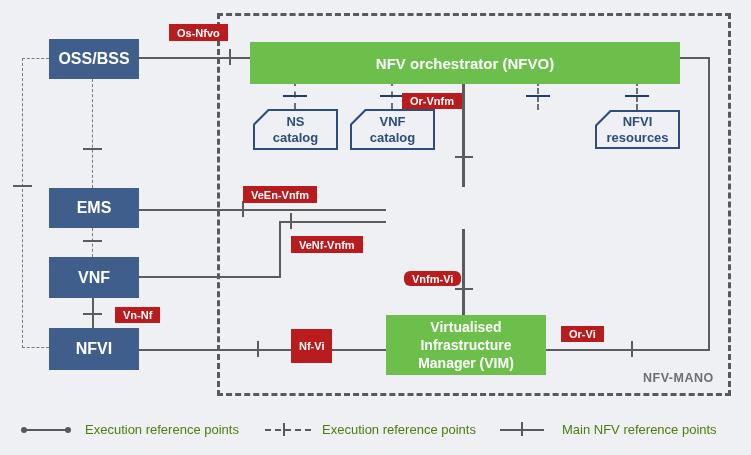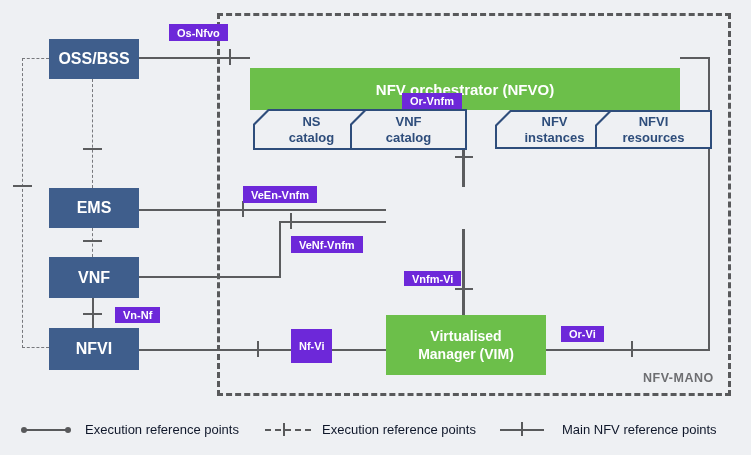--- a/index.html
+++ b/index.html
@@ -7,50 +7,50 @@
   .stage{position:relative;width:751px;height:455px;background:#eef0f3;overflow:hidden;}
 
   
   .bluebox{position:absolute;background:#3f5e8c;color:#fff;font-weight:bold;
            display:flex;align-items:center;justify-content:center;font-size:16px;z-index:3;}
   .greenbox{position:absolute;background:#6cbf4a;color:#fff;font-weight:bold;
             display:flex;flex-direction:column;align-items:center;justify-content:center;
             text-align:center;z-index:3;}
 
   
-  .badge{position:absolute;background:#6d28d9;color:#fff;font-weight:bold;font-size:11px;
+  .badge{position:absolute;background:#b91c1c;color:#fff;font-weight:bold;font-size:11px;
          height:17px;display:inline-flex;align-items:center;justify-content:center;
          padding:0 8px;white-space:nowrap;z-index:6;}
 
   
   .ln{position:absolute;background:#5b5c5e;z-index:1;}
   .dash-v{position:absolute;border-left:2px dashed #6d6e72;width:0;z-index:1;}
   .dash-thin-v{position:absolute;border-left:1px dashed #77787c;width:0;z-index:1;}
   .dash-thin-h{position:absolute;border-top:1px dashed #77787c;height:0;z-index:1;}
   .tick{position:absolute;background:#5b5c5e;z-index:2;}
   .tick-navy{background:#1c3f6e;}
 
   
   .mano{position:absolute;left:217px;top:13px;width:508px;height:377px;
         border:3px dashed #58595b;z-index:0;}
   .mano-label{position:absolute;left:643px;top:371px;font-size:12.5px;font-weight:bold;
               color:#6d6e71;letter-spacing:.5px;z-index:4;}
 
   
-  .catalog{position:absolute;z-index:3;padding-left:32px;}
+  .catalog{position:absolute;z-index:3;}
   .catalog .shape-outer{position:absolute;inset:0;background:#2e4d7b;
         clip-path:polygon(15px 0,100% 0,100% 100%,0 100%,0 15px);}
   .catalog .shape-inner{position:absolute;inset:2px;background:#eef0f3;
         clip-path:polygon(14px 0,100% 0,100% 100%,0 100%,0 14px);}
   .catalog .cat-text{position:absolute;inset:0;display:flex;flex-direction:column;
         align-items:center;justify-content:center;color:#2e4d7b;font-weight:bold;
         font-size:13px;line-height:1.2;text-align:center;}
 
   
-  .legend-text{position:absolute;color:#0f172a;font-size:13px;font-weight:500;white-space:nowrap;}
+  .legend-text{position:absolute;color:#4d7c0f;font-size:13px;font-weight:500;white-space:nowrap;}
   .legend-line{position:absolute;background:#58595b;height:2px;}
   .legend-dash{position:absolute;border-top:2px dashed #58595b;height:0;}
   .legend-dot{position:absolute;width:6px;height:6px;border-radius:50%;background:#58595b;}
   .legend-tick{position:absolute;width:2px;background:#58595b;}
 </style>
 </head>
 <body>
 
 <div class="stage">
 
@@ -102,68 +102,61 @@
   <div class="bluebox" style="left:49px;top:188px;width:90px;height:40px;">
     <span>EMS</span>
   </div>
   <div class="bluebox" style="left:49px;top:257px;width:90px;height:41px;">
     <span>VNF</span>
   </div>
   <div class="bluebox" style="left:49px;top:328px;width:90px;height:42px;">
     <span>NFVI</span>
   </div>
 
-  <div class="greenbox" style="left:250px;top:42px;width:430px;height:42px;font-size:15px;margin-top:26px;">
+  <div class="greenbox" style="left:250px;top:42px;width:430px;height:42px;font-size:15px;">
     <span>NFV orchestrator (NFVO)</span>
   </div>
   <div class="greenbox" style="left:386px;top:315px;width:160px;height:60px;font-size:14px;line-height:1.3;">
     <span>Virtualised</span>
+    <span>Infrastructure</span>
     <span>Manager (VIM)</span>
   </div>
 
   <div class="catalog" style="left:253px;top:109px;width:85px;height:41px;">
     <div class="shape-outer"></div>
     <div class="shape-inner"></div>
     <div class="cat-text">
       <span>NS</span>
       <span>catalog</span>
     </div>
   </div>
   <div class="catalog" style="left:350px;top:109px;width:85px;height:41px;">
     <div class="shape-outer"></div>
     <div class="shape-inner"></div>
     <div class="cat-text">
       <span>VNF</span>
       <span>catalog</span>
     </div>
   </div>
-  <div class="catalog" style="left:495px;top:110px;width:87px;height:39px;">
-    <div class="shape-outer"></div>
-    <div class="shape-inner"></div>
-    <div class="cat-text">
-      <span>NFV</span>
-      <span>instances</span>
-    </div>
-  </div>
   <div class="catalog" style="left:595px;top:110px;width:85px;height:39px;">
     <div class="shape-outer"></div>
     <div class="shape-inner"></div>
     <div class="cat-text">
       <span>NFVI</span>
       <span>resources</span>
     </div>
   </div>
 
   <div class="badge" style="left:169px;top:24px;">Os-Nfvo</div>
   <div class="badge" style="left:402px;top:93px;height:16px;text-align:center;">Or-Vnfm</div>
   <div class="badge" style="left:243px;top:186px;">VeEn-Vnfm</div>
   <div class="badge" style="left:291px;top:236px;">VeNf-Vnfm</div>
   <div class="badge" style="left:115px;top:307px;height:16px;">Vn-Nf</div>
   <div class="badge" style="left:291px;top:329px;height:34px;">Nf-Vi</div>
-  <div class="badge" style="left:404px;top:271px;height:15px;">Vnfm-Vi</div>
+  <div class="badge" style="left:404px;top:271px;height:15px;border-radius:6px;">Vnfm-Vi</div>
   <div class="badge" style="left:561px;top:326px;height:16px;">Or-Vi</div>
 
   <div>
     <div class="legend-line" style="left:24px;top:429px;width:46px;"></div>
     <div class="legend-dot" style="left:21px;top:427px;"></div>
     <div class="legend-dot" style="left:65px;top:427px;"></div>
     <div class="legend-text" style="left:85px;top:422px;">Execution reference points</div>
 
     <div class="legend-dash" style="left:265px;top:429px;width:46px;"></div>
     <div class="legend-tick" style="left:283px;top:423px;height:13px;"></div>

